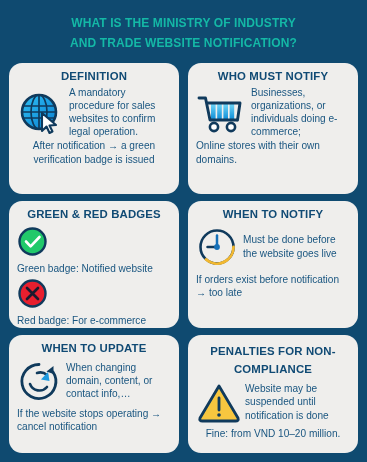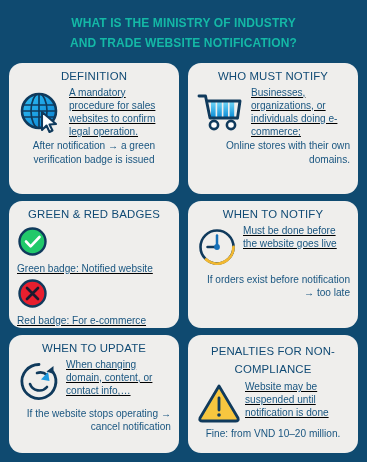--- a/index.html
+++ b/index.html
@@ -53,34 +53,33 @@
     border-radius: 13px;
     padding: 7px 8px 6px 8px;
     display: flex;
     flex-direction: column;
     overflow: hidden;
   }
 
   .card-title {
     color: #104a74;
     font-size: 11.4px;
-    font-weight: normal;
+    font-weight: bold;
     text-align: center;
     line-height: 13.5px;
     letter-spacing: 0.15px;
     margin-bottom: 2px;
   }
 
   .card-body {
     display: flex;
     flex-direction: row;
-    align-items: flex-start;
+    align-items: center;
     gap: 3px;
     flex: 0 0 auto;
-    text-decoration: underline;
   }
 
   .icon-wrap {
     flex: 0 0 auto;
     display: flex;
     align-items: flex-start;
     justify-content: center;
     padding-top: 2px;
   }
 
@@ -89,21 +88,21 @@
     font-size: 10.1px;
     line-height: 13.2px;
     flex: 1 1 auto;
   }
 
   .footer-text {
     color: #1a5680;
     font-size: 10.1px;
     line-height: 13.2px;
     margin-top: 1px;
-    text-align: right;
+    text-align: left;
   }
 
   
   .card-def .body-text { padding-left: 1px; }
   .card-def .footer-text { text-align: center; }
 
   .card-who .body-text { padding-left: 2px; }
 
   .card-badges .card-body { flex-direction: column; gap: 1px; }
   .badge-row {

